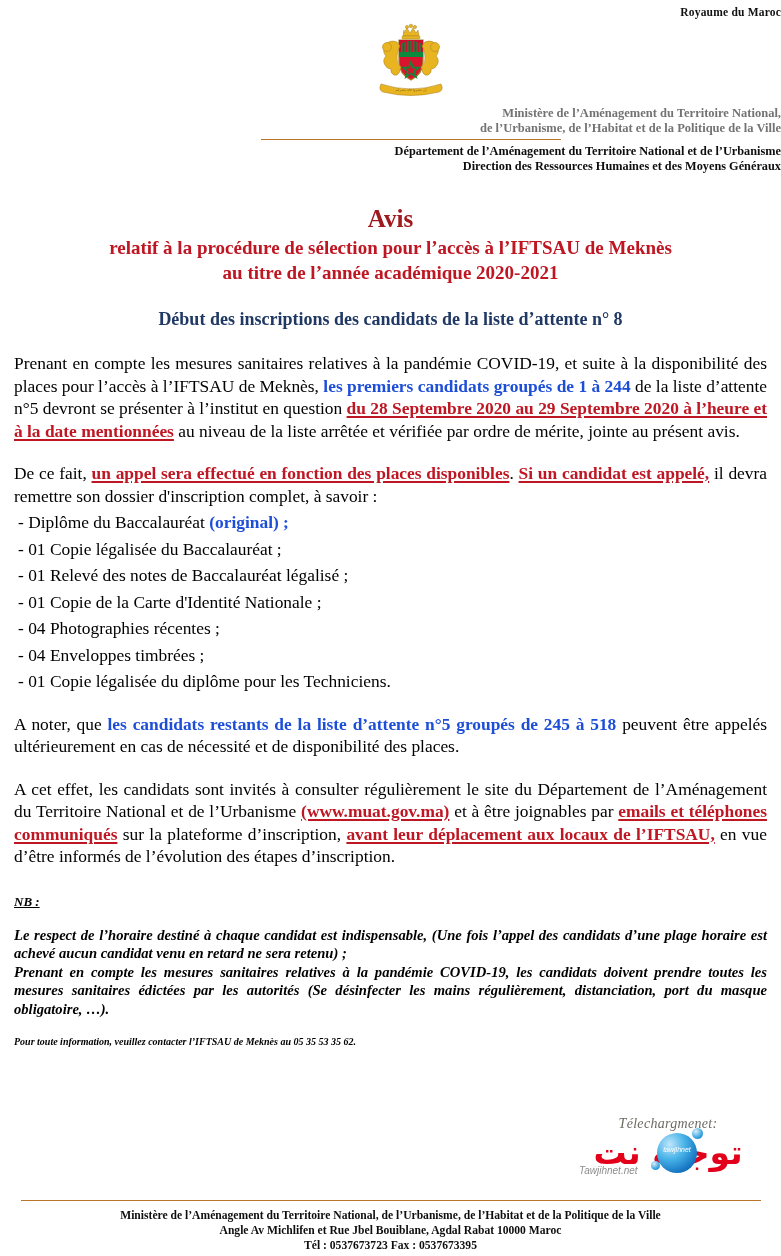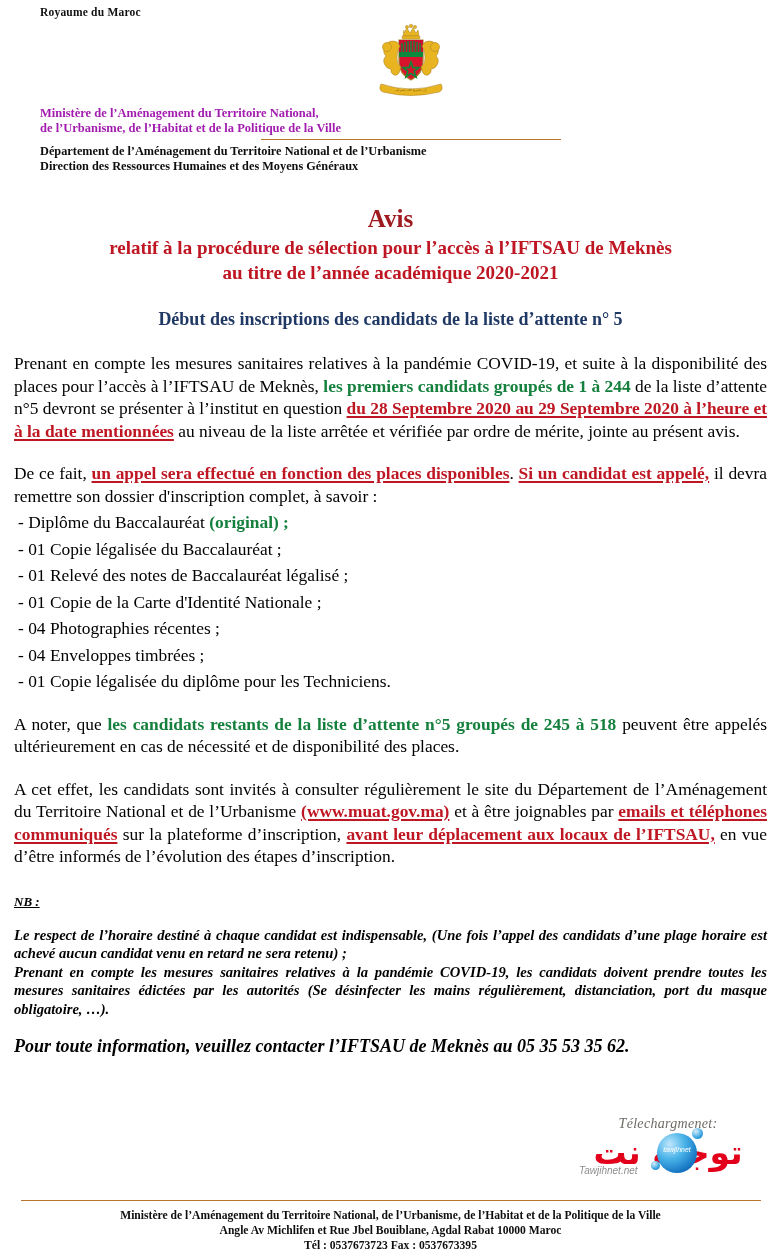--- a/index.html
+++ b/index.html
@@ -17,42 +17,42 @@
   }
   .page {
     width: 781px;
     height: 1256px;
     position: relative;
     box-sizing: border-box;
   }
 
   
   .header {
-    text-align: left;
+    text-align: right;
     padding-top: 6px;
     padding-left: 40px;
   }
   .kingdom {
     font-family: "Liberation Serif", serif;
     font-weight: bold;
     font-size: 11.5px;
     letter-spacing: .2px;
     color: #111;
   }
   .emblem-wrap {
     margin: 4px auto 0;
     width: 96px;
     height: 78px;
     position: relative;
   }
   .ministry {
     font-weight: bold;
     font-size: 12.5px;
     line-height: 15px;
-    color: #a21caf;
+    color: #737373;
     margin-top: 6px;
   }
   .hrule-head {
     width: 300px;
     height: 1px;
     background: #b9762a;
     margin: 3px auto 4px;
     border: 0;
   }
   .dept {
@@ -100,21 +100,21 @@
     margin: 0 0 20px 0;
     color: #000;
   }
   p.para.tight { margin-bottom: 0; }
   .li {
     font-size: 17.4px;
     line-height: 22.5px;
     margin: 4px;
     color: #000;
   }
-  .red   { color: #15803d; font-weight: bold; }
+  .red   { color: #1d4ed8; font-weight: bold; }
   .redu  { color: #BE1622; font-weight: bold; text-decoration: underline; text-decoration-thickness: 1.5px; text-underline-offset: 2px; }
 
   
   .nb-label {
     font-weight: bold;
     font-style: italic;
     font-size: 13px;
     text-decoration: underline;
     margin-top: 26px;
   }
@@ -123,21 +123,21 @@
     font-style: italic;
     font-size: 14.6px;
     line-height: 18.5px;
     margin-top: 16px;
     text-align: justify;
   }
   .nb-text .blk { display: block; }
   .contact {
     font-weight: bold;
     font-style: italic;
-    font-size: 18px;
+    font-size: 10px;
     margin-top: 18px;
   }
 
   
   .tawjih {
     position: absolute;
     right: 6px;
     top: 1116px;
     width: 214px;
     height: 92px;
@@ -298,21 +298,21 @@
       <div>Département de l’Aménagement du Territoire National et de l’Urbanisme</div>
       <div>Direction des Ressources Humaines et des Moyens Généraux</div>
     </div>
   </div>
 
   <div class="avis">Avis</div>
   <div class="subtitle">
     <div>relatif à la procédure de sélection pour l’accès à l’IFTSAU de Meknès</div>
     <div>au titre de l’année académique 2020-2021</div>
   </div>
-  <div class="section-title">Début des inscriptions des candidats de la liste d’attente n° 5</div>
+  <div class="section-title">Début des inscriptions des candidats de la liste d’attente n° 8</div>
 
   <div class="body-area">
 
     <p class="para"><span>Prenant en compte les mesures sanitaires relatives à la pandémie COVID-19, et suite à la disponibilité des places pour l’accès à l’IFTSAU de Meknès, </span><span class="red">les premiers candidats groupés de 1 à 244</span><span> de la liste d’attente n°5 devront se présenter à l’institut en question </span><span class="redu">du 28 Septembre 2020 au 29 Septembre 2020 à l’heure et à la date mentionnées</span><span> au niveau de la liste arrêtée et vérifiée par ordre de mérite, jointe au présent avis.</span></p>
 
     <p class="para tight"><span>De ce fait, </span><span class="redu">un appel sera effectué en fonction des places disponibles</span><span>. </span><span class="redu">Si un candidat est appelé,</span><span> il devra remettre son dossier d'inscription complet, à savoir :</span></p>
 
     <div>
       <div class="li"><span>- Diplôme du Baccalauréat </span><span class="red">(original) ;</span></div>
       <div class="li"><span>- 01 Copie légalisée du Baccalauréat ;</span></div>

